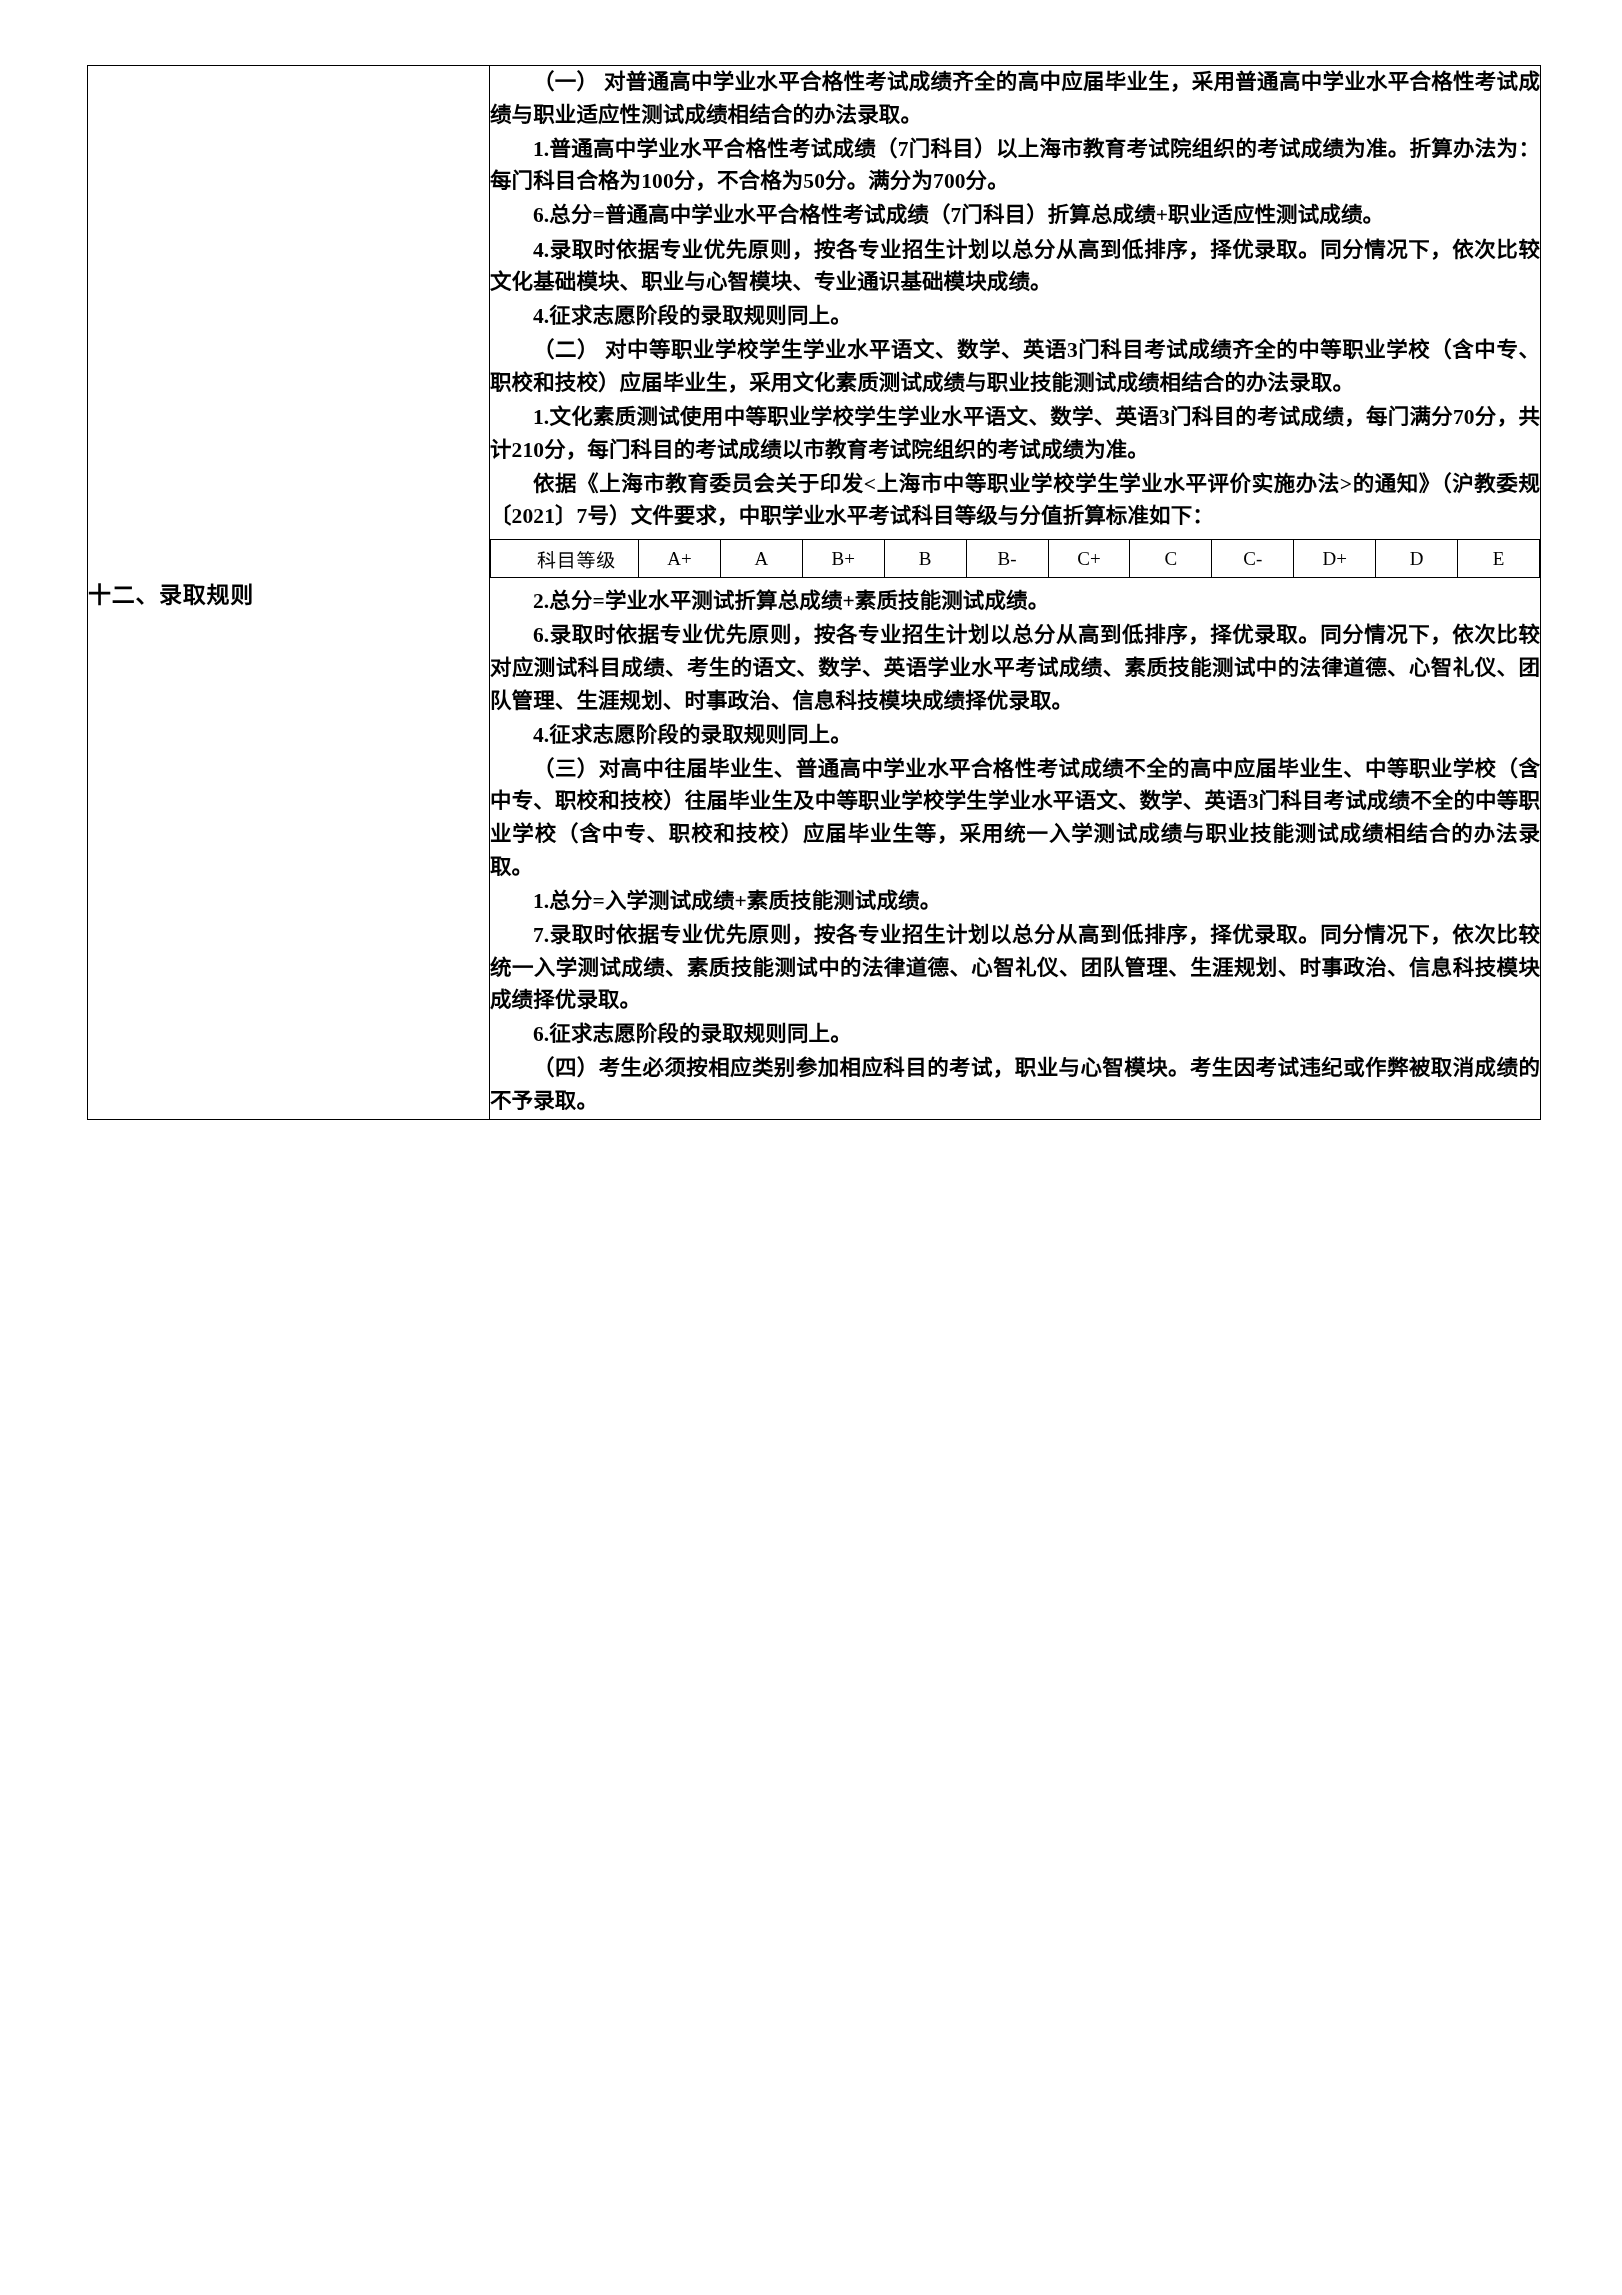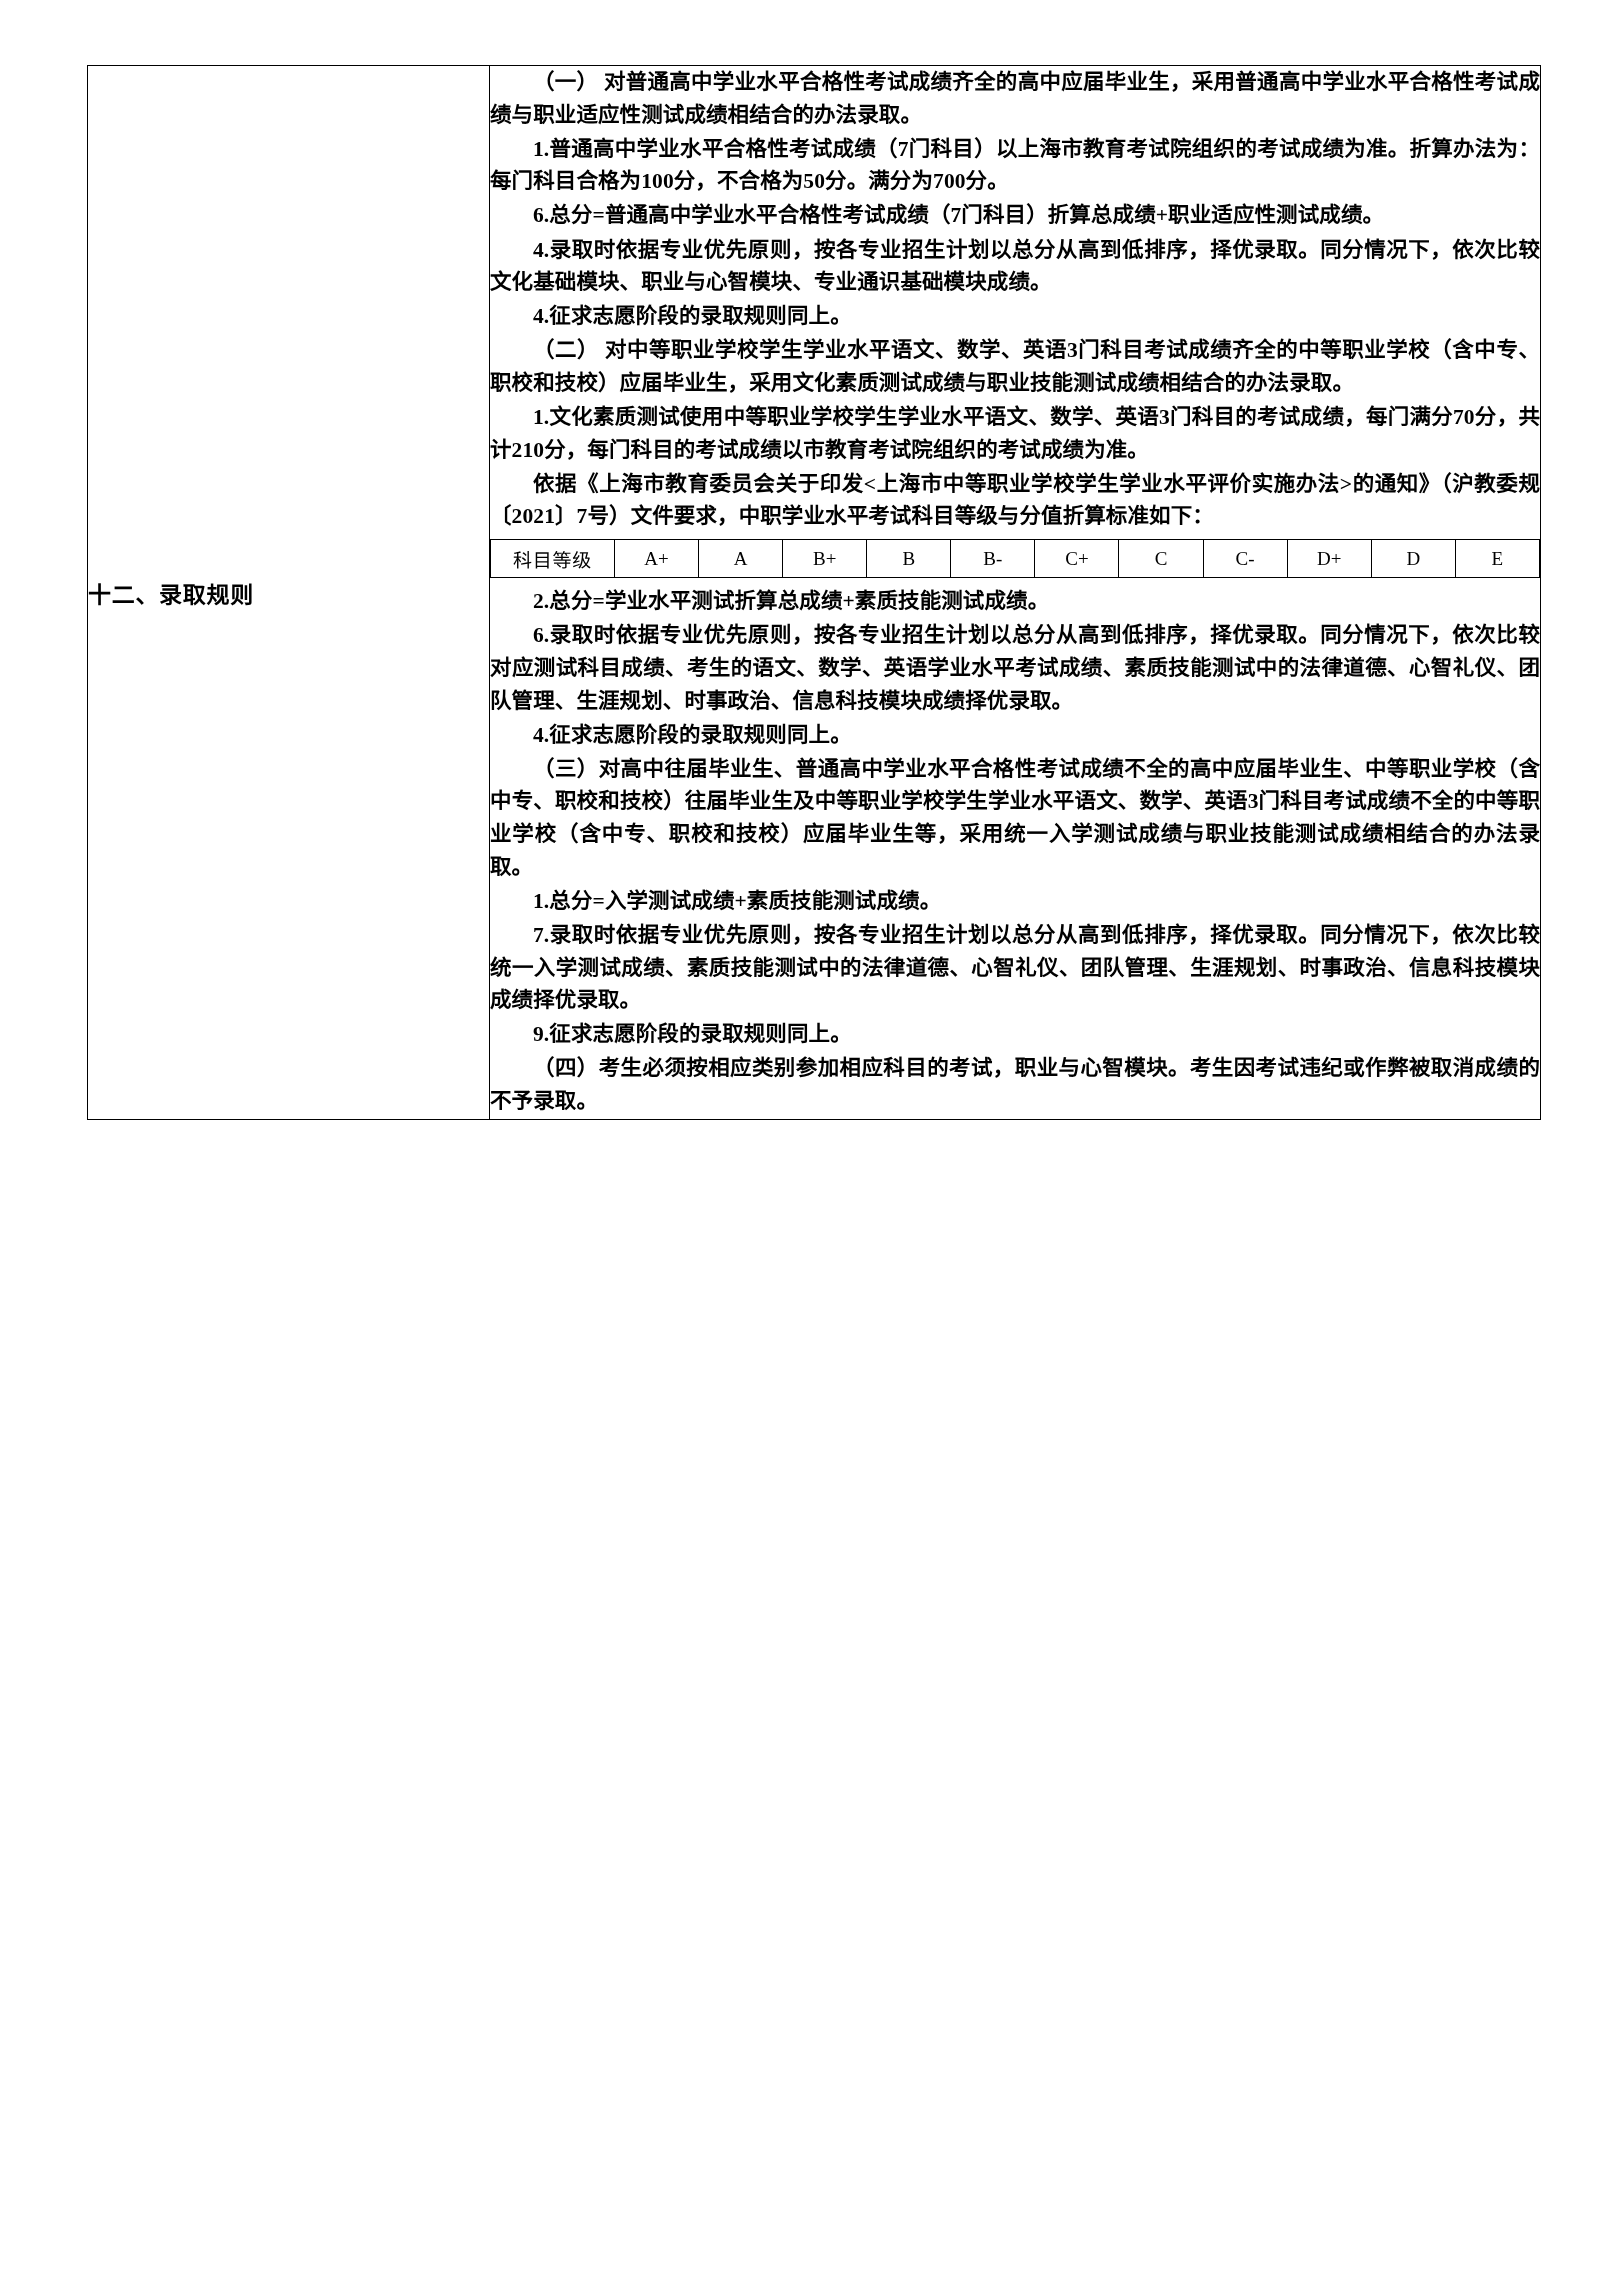--- a/index.html
+++ b/index.html
@@ -73,20 +73,21 @@
     border: 1.4px solid #000000;
     text-align: center;
     height: 35px;
     padding: 1.4px 0;
     font-family: "Liberation Serif", "DejaVu Serif", serif;
   }
   table.grade td.head-col {
     width: 123px;
     font-size: 19px;
     letter-spacing: 0.7px;
+    padding-left: 24px;
   }
 </style>
 </head>
 <body>
 
 <div class="page">
   <table class="main">
     <tbody>
       <tr>
         <td class="label-cell">
@@ -125,21 +126,21 @@
             </table>
           </div>
 
           <p class="para indent">2.总分=学业水平测试折算总成绩+素质技能测试成绩。</p>
           <p class="para indent">6.录取时依据专业优先原则，按各专业招生计划以总分从高到低排序，择优录取。同分情况下，依次比较对应测试科目成绩、考生的语文、数学、英语学业水平考试成绩、素质技能测试中的法律道德、心智礼仪、团队管理、生涯规划、时事政治、信息科技模块成绩择优录取。</p>
           <p class="para indent">4.征求志愿阶段的录取规则同上。</p>
 
           <p class="para bold indent">（三）对高中往届毕业生、普通高中学业水平合格性考试成绩不全的高中应届毕业生、中等职业学校（含中专、职校和技校）往届毕业生及中等职业学校学生学业水平语文、数学、英语3门科目考试成绩不全的中等职业学校（含中专、职校和技校）应届毕业生等，采用统一入学测试成绩与职业技能测试成绩相结合的办法录取。</p>
           <p class="para indent">1.总分=入学测试成绩+素质技能测试成绩。</p>
           <p class="para indent">7.录取时依据专业优先原则，按各专业招生计划以总分从高到低排序，择优录取。同分情况下，依次比较统一入学测试成绩、素质技能测试中的法律道德、心智礼仪、团队管理、生涯规划、时事政治、信息科技模块成绩择优录取。</p>
-          <p class="para indent">9.征求志愿阶段的录取规则同上。</p>
+          <p class="para indent">6.征求志愿阶段的录取规则同上。</p>
 
           <p class="para bold indent">（四）考生必须按相应类别参加相应科目的考试，职业与心智模块。考生因考试违纪或作弊被取消成绩的不予录取。</p>
 
         </td>
       </tr>
     </tbody>
   </table>
 </div>
 
 

